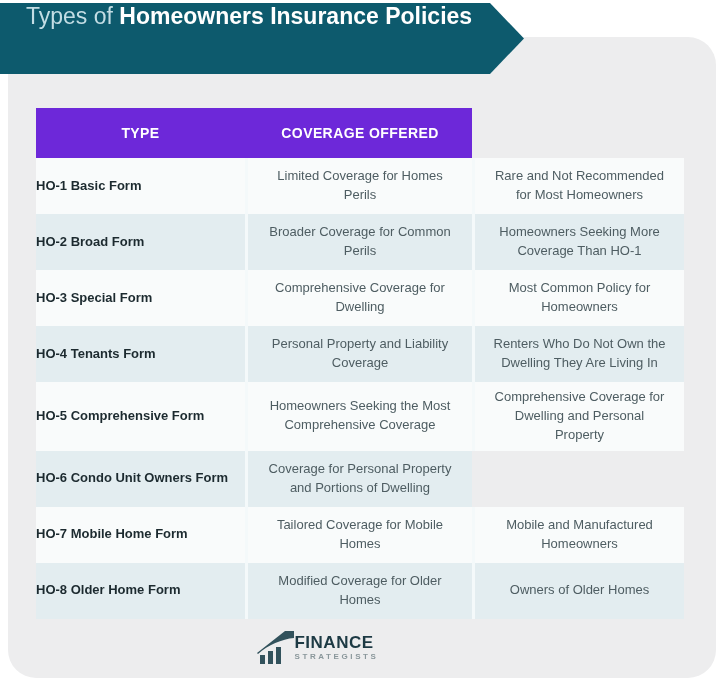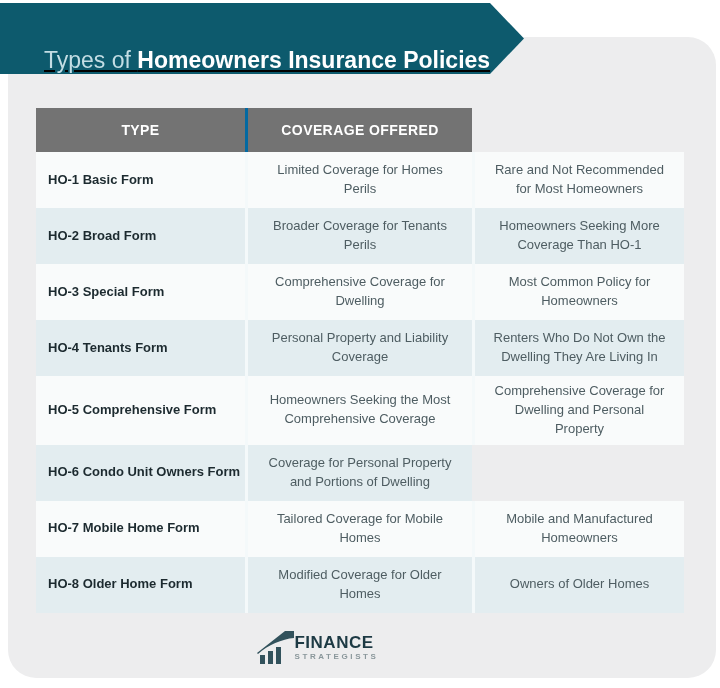--- a/index.html
+++ b/index.html
@@ -10,40 +10,40 @@
   .card {
     position: absolute; left: 8px; top: 37px; width: 708px; height: 641px;
     background: #ededee; border-radius: 28px; z-index: 1;
   }
 
   
   .banner {
     position: absolute; left: 0; top: 3px; width: 524px; height: 71px;
     background: #0d5a6d; z-index: 2;
     clip-path: polygon(0 0, calc(100% - 34px) 0, 100% 50%, calc(100% - 34px) 100%, 0 100%);
-    display: flex; align-items: flex-end; padding-left: 44px; text-decoration: underline;
+    display: flex; align-items: flex-start; padding-left: 26px;
   }
   .banner .t-reg  { color: #c3dde4; font-size: 23px; font-weight: 400; white-space: pre; }
   .banner .t-bold { color: #ffffff; font-size: 23px; font-weight: 700; }
 
   
   .tbl { position: absolute; left: 36px; top: 108px; width: 648px; z-index: 3; }
   .row { display: grid; grid-template-columns: 209px 227px 212px; }
   .hrow .cell {
-    background: #737373; height: 44px;
+    background: #6d28d9; height: 50px;
     display: flex; align-items: center; justify-content: center;
     color: #ffffff; font-size: 14px; font-weight: 700; letter-spacing: 0.4px;
   }
-  .hrow .cell + .cell { border-left: 3px solid #0369a1; }
+  .hrow .cell + .cell { border-left: 3px solid #6d28d9; }
   .drow .cell {
     min-height: 56px; display: flex; align-items: center;
     font-size: 13px; color: #4e5d62; line-height: 1.45;
   }
   .drow .cell + .cell { border-left: 3px solid #f4f9fa; justify-content: center; text-align: center; padding: 6px 14px; }
-  .drow .cell.type { font-weight: 700; color: #1c2a2f; font-size: 13px; padding-left: 12px; }
+  .drow .cell.type { font-weight: 700; color: #1c2a2f; font-size: 13px; padding-left: 0; }
   .drow.odd  .cell { background: #f9fbfb; }
   .drow.even .cell { background: #e3edf0; }
 
   
   .footer {
     position: absolute; left: 0; top: 630px; width: 636px; z-index: 3;
     display: flex; align-items: center; justify-content: center; 
   }
   .logo-icon { width: 37px; height: 34px; flex: 0 0 auto; }
   .brand { display: flex; flex-direction: column; line-height: 1; }
@@ -66,21 +66,21 @@
     <div class="cell">COVERAGE OFFERED</div>
   </div>
 
   <div class="row drow odd">
     <div class="cell type">HO-1 Basic Form</div>
     <div class="cell">Limited Coverage for Homes Perils</div>
     <div class="cell">Rare and Not Recommended for Most Homeowners</div>
   </div>
   <div class="row drow even">
     <div class="cell type">HO-2 Broad Form</div>
-    <div class="cell">Broader Coverage for Tenants Perils</div>
+    <div class="cell">Broader Coverage for Common Perils</div>
     <div class="cell">Homeowners Seeking More Coverage Than HO-1</div>
   </div>
   <div class="row drow odd">
     <div class="cell type">HO-3 Special Form</div>
     <div class="cell">Comprehensive Coverage for Dwelling</div>
     <div class="cell">Most Common Policy for Homeowners</div>
   </div>
   <div class="row drow even">
     <div class="cell type">HO-4 Tenants Form</div>
     <div class="cell">Personal Property and Liability Coverage</div>

